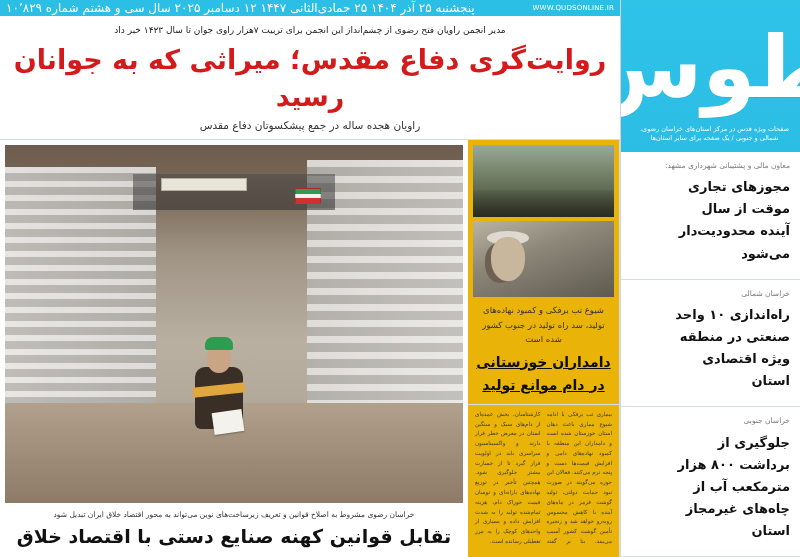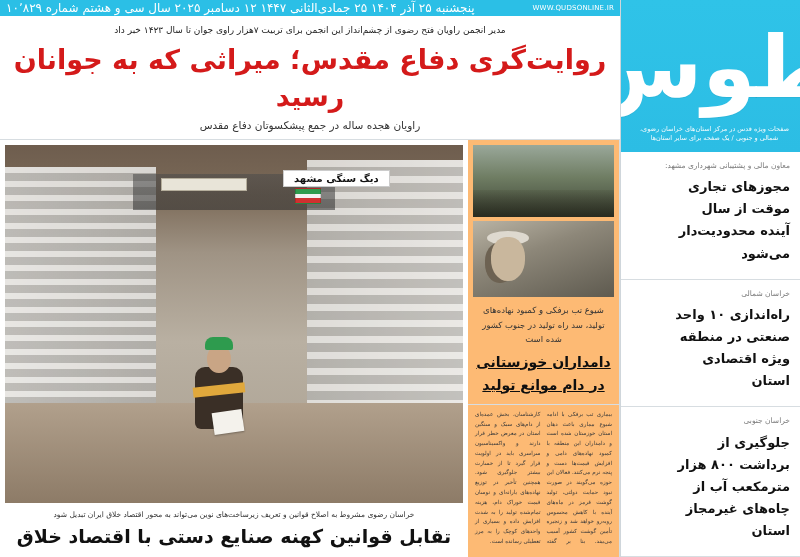--- a/index.html
+++ b/index.html
@@ -143,21 +143,21 @@
     flex-direction: row;
     border-top: 1px solid #d7dde1;
   }
   
   .left-col {
     width: 152px;
     border-right: 1px solid #d7dde1;
     display: flex;
     flex-direction: column;
     order: 2;
-    background: #fdba74;
+    background: #eab308;
   }
   .photo-small {
     height: 72px;
     margin: 5px 5px 0 5px;
     background: linear-gradient(180deg,#9aa89a 0%, #6f7d63 45%, #3d4436 100%);
     position: relative;
     overflow: hidden;
   }
   .photo-small:after {
     content:"";
@@ -345,21 +345,20 @@
 
       <div class="center-col">
         <div class="main-photo">
           <div class="mp-wall"></div>
           <div class="mp-pots-left"></div>
           <div class="mp-pots-right"></div>
           <div class="mp-shelf"></div>
           <div class="mp-floor"></div>
           <div class="mp-flag"></div>
           <div class="mp-sign2"></div>
-          <div class="mp-sign">دیگ سنگی مشهد</div>
           <div class="mp-person">
             <div class="body"></div>
             <div class="sash"></div>
             <div class="head"></div>
             <div class="cap"></div>
             <div class="paper"></div>
           </div>
         </div>
         <div class="center-caption">خراسان رضوی مشروط به اصلاح قوانین و تعریف زیرساخت‌های نوین می‌تواند به محور اقتصاد خلاق ایران تبدیل شود</div>
         <div class="center-title">تقابل قوانین کهنه صنایع دستی با اقتصاد خلاق</div>

